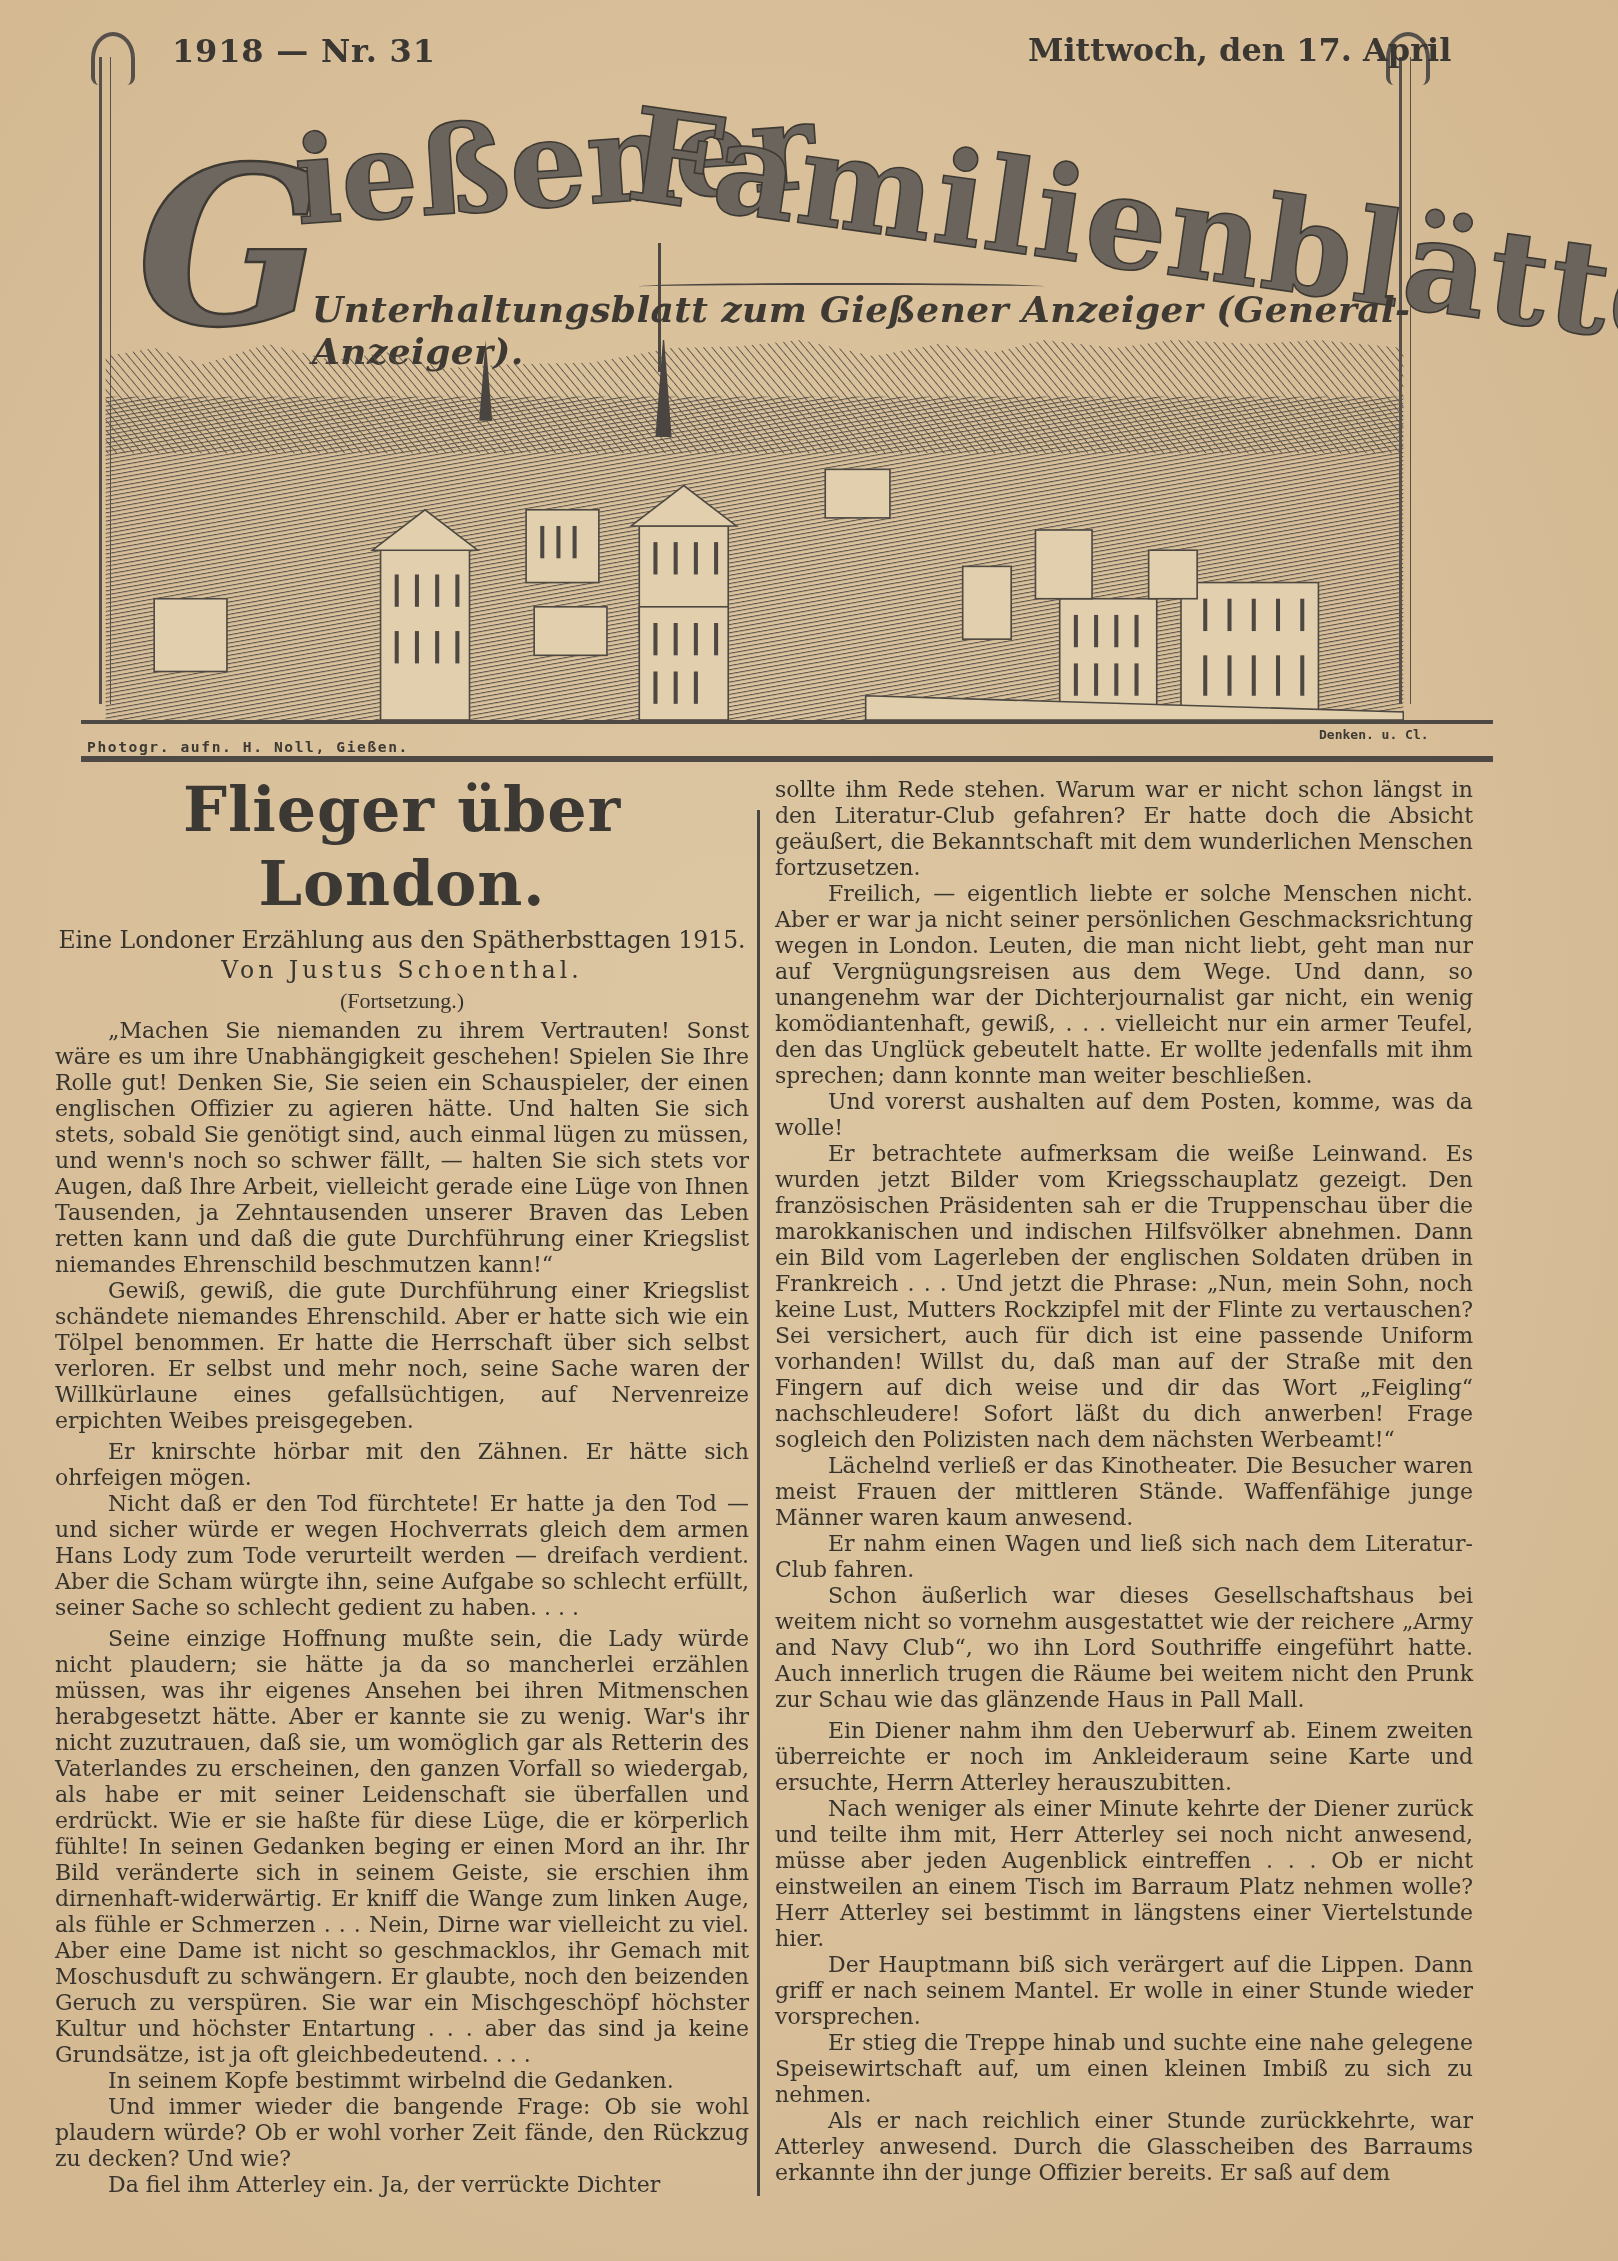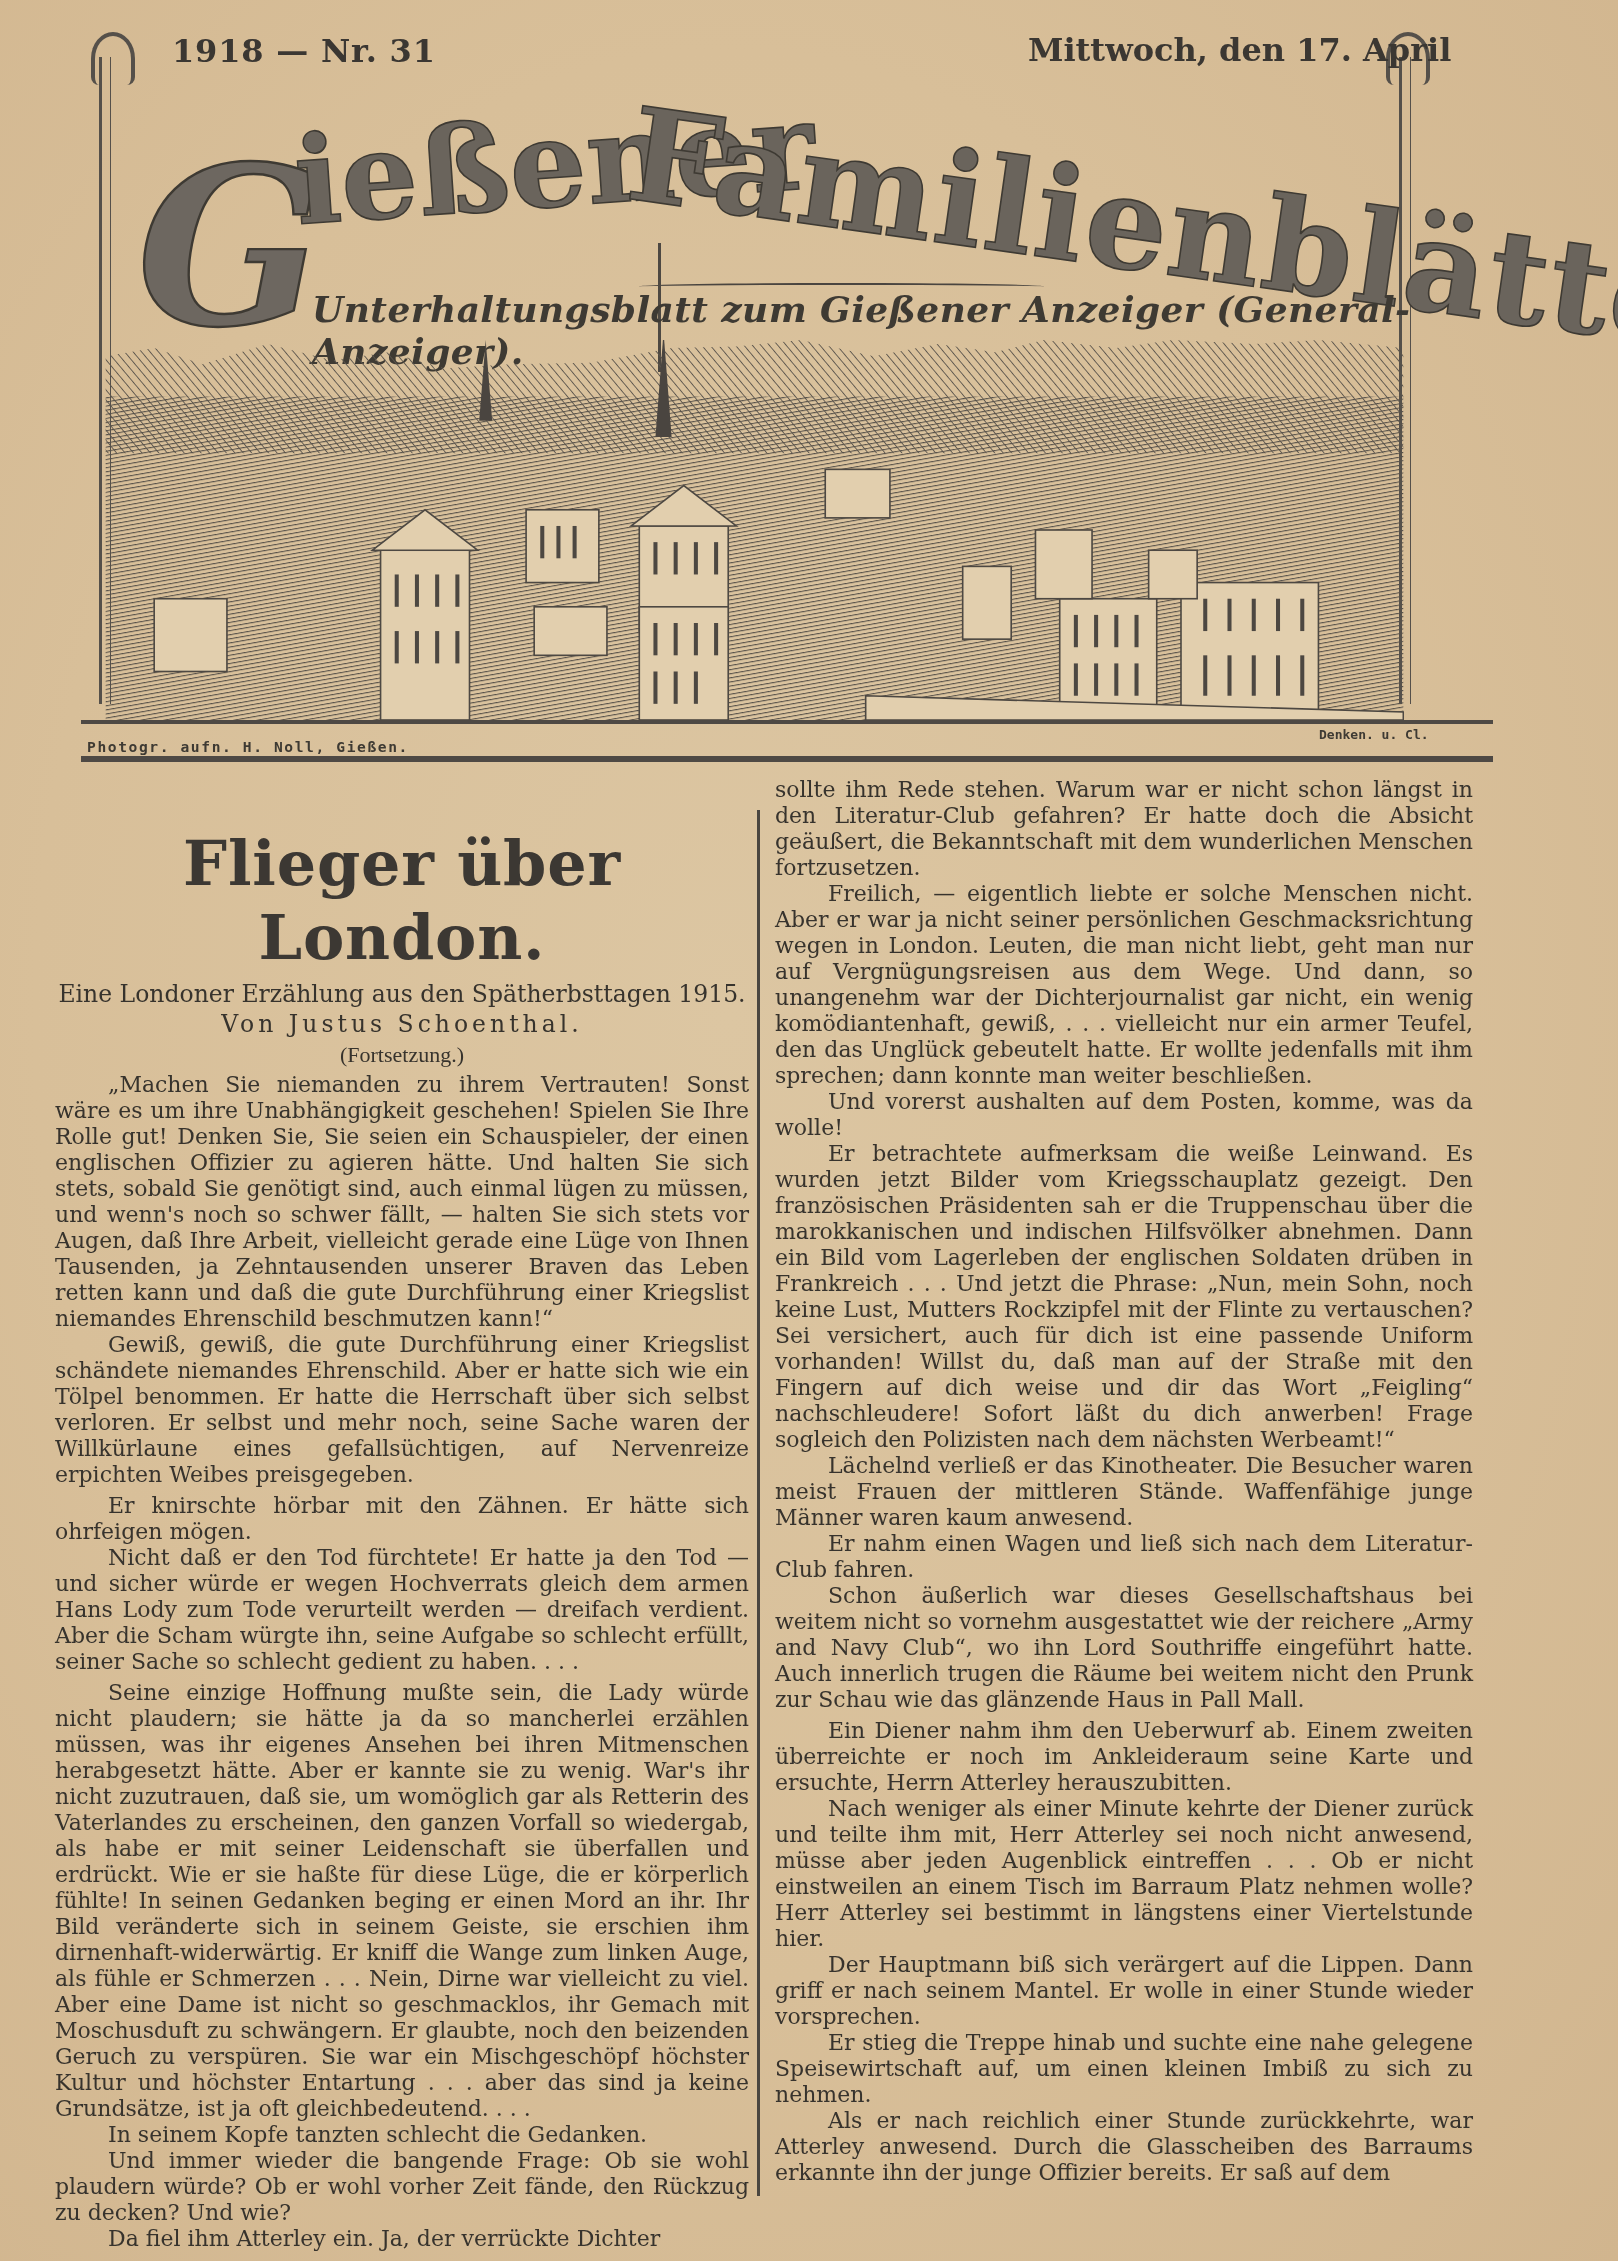--- a/index.html
+++ b/index.html
@@ -77,21 +77,21 @@
   .engr-credit-r {
     position:absolute; left:1319px; top:727px; font-size:13px;
     font-family:"DejaVu Sans Mono", monospace; color:#3e3a33; font-weight:bold;
   }
 
   
   .col {
     position:absolute; font-family:"DejaVu Serif", serif; color:#37332d;
     font-size:22px; line-height:26px; text-align:justify;
   }
-  .col-left { left:55px; top:809px; width:694px; }
+  .col-left { left:55px; top:755px; width:694px; }
   .col-right { left:775px; top:777px; width:698px; }
   .col p { margin:0; text-indent:0; }
   .col p.ind { text-indent:53px; }
   .col p.gap { margin-top:4.9px; }
   .col-rule {
     position:absolute; left:757px; top:810px; width:3.2px; height:1386px; background:#4a4640;
   }
 
   .art-title {
     font-family:"DejaVu Serif", serif; font-weight:bold; font-size:62px;
@@ -224,21 +224,21 @@
 <div class="col col-left">
   <h1 class="art-title">Flieger über London.</h1>
   <div class="art-sub">Eine Londoner Erzählung aus den Spätherbsttagen 1915.</div>
   <div class="art-author">Von Justus Schoenthal.</div>
   <div class="art-cont">(Fortsetzung.)</div>
   <p class="ind">„Machen Sie niemanden zu ihrem Vertrauten! Sonst wäre es um ihre Unabhängigkeit geschehen! Spielen Sie Ihre Rolle gut! Denken Sie, Sie seien ein Schauspieler, der einen englischen Offizier zu agieren hätte. Und halten Sie sich stets, sobald Sie genötigt sind, auch einmal lügen zu müssen, und wenn's noch so schwer fällt, — halten Sie sich stets vor Augen, daß Ihre Arbeit, vielleicht gerade eine Lüge von Ihnen Tausenden, ja Zehntausenden unserer Braven das Leben retten kann und daß die gute Durchführung einer Kriegslist niemandes Ehrenschild beschmutzen kann!“</p>
   <p class="ind">Gewiß, gewiß, die gute Durchführung einer Kriegslist schändete niemandes Ehrenschild. Aber er hatte sich wie ein Tölpel benommen. Er hatte die Herrschaft über sich selbst verloren. Er selbst und mehr noch, seine Sache waren der Willkürlaune eines gefallsüchtigen, auf Nervenreize erpichten Weibes preisgegeben.</p>
   <p class="ind gap">Er knirschte hörbar mit den Zähnen. Er hätte sich ohrfeigen mögen.</p>
   <p class="ind">Nicht daß er den Tod fürchtete! Er hatte ja den Tod — und sicher würde er wegen Hochverrats gleich dem armen Hans Lody zum Tode verurteilt werden — dreifach verdient. Aber die Scham würgte ihn, seine Aufgabe so schlecht erfüllt, seiner Sache so schlecht gedient zu haben. . . .</p>
   <p class="ind gap">Seine einzige Hoffnung mußte sein, die Lady würde nicht plaudern; sie hätte ja da so mancherlei erzählen müssen, was ihr eigenes Ansehen bei ihren Mitmenschen herabgesetzt hätte. Aber er kannte sie zu wenig. War's ihr nicht zuzutrauen, daß sie, um womöglich gar als Retterin des Vaterlandes zu erscheinen, den ganzen Vorfall so wiedergab, als habe er mit seiner Leidenschaft sie überfallen und erdrückt. Wie er sie haßte für diese Lüge, die er körperlich fühlte! In seinen Gedanken beging er einen Mord an ihr. Ihr Bild veränderte sich in seinem Geiste, sie erschien ihm dirnenhaft-widerwärtig. Er kniff die Wange zum linken Auge, als fühle er Schmerzen . . . Nein, Dirne war vielleicht zu viel. Aber eine Dame ist nicht so geschmacklos, ihr Gemach mit Moschusduft zu schwängern. Er glaubte, noch den beizenden Geruch zu verspüren. Sie war ein Mischgeschöpf höchster Kultur und höchster Entartung . . . aber das sind ja keine Grundsätze, ist ja oft gleichbedeutend. . . .</p>
-  <p class="ind">In seinem Kopfe tanzten schlecht die Gedanken.</p>
+  <p class="ind">In seinem Kopfe bestimmt wirbelnd die Gedanken.</p>
   <p class="ind">Und immer wieder die bangende Frage: Ob sie wohl plaudern würde? Ob er wohl vorher Zeit fände, den Rückzug zu decken? Und wie?</p>
   <p class="ind">Da fiel ihm Atterley ein. Ja, der verrückte Dichter</p>
 </div>
 
 <div class="col col-right">
   <p class="first">sollte ihm Rede stehen. Warum war er nicht schon längst in den Literatur-Club gefahren? Er hatte doch die Absicht geäußert, die Bekanntschaft mit dem wunderlichen Menschen fortzusetzen.</p>
   <p class="ind">Freilich, — eigentlich liebte er solche Menschen nicht. Aber er war ja nicht seiner persönlichen Geschmacksrichtung wegen in London. Leuten, die man nicht liebt, geht man nur auf Vergnügungsreisen aus dem Wege. Und dann, so unangenehm war der Dichterjournalist gar nicht, ein wenig komödiantenhaft, gewiß, . . . vielleicht nur ein armer Teufel, den das Unglück gebeutelt hatte. Er wollte jedenfalls mit ihm sprechen; dann konnte man weiter beschließen.</p>
   <p class="ind">Und vorerst aushalten auf dem Posten, komme, was da wolle!</p>
   <p class="ind">Er betrachtete aufmerksam die weiße Leinwand. Es wurden jetzt Bilder vom Kriegsschauplatz gezeigt. Den französischen Präsidenten sah er die Truppenschau über die marokkanischen und indischen Hilfsvölker abnehmen. Dann ein Bild vom Lagerleben der englischen Soldaten drüben in Frankreich . . . Und jetzt die Phrase: „Nun, mein Sohn, noch keine Lust, Mutters Rockzipfel mit der Flinte zu vertauschen? Sei versichert, auch für dich ist eine passende Uniform vorhanden! Willst du, daß man auf der Straße mit den Fingern auf dich weise und dir das Wort „Feigling“ nachschleudere! Sofort läßt du dich anwerben! Frage sogleich den Polizisten nach dem nächsten Werbeamt!“</p>
   <p class="ind">Lächelnd verließ er das Kinotheater. Die Besucher waren meist Frauen der mittleren Stände. Waffenfähige junge Männer waren kaum anwesend.</p>

